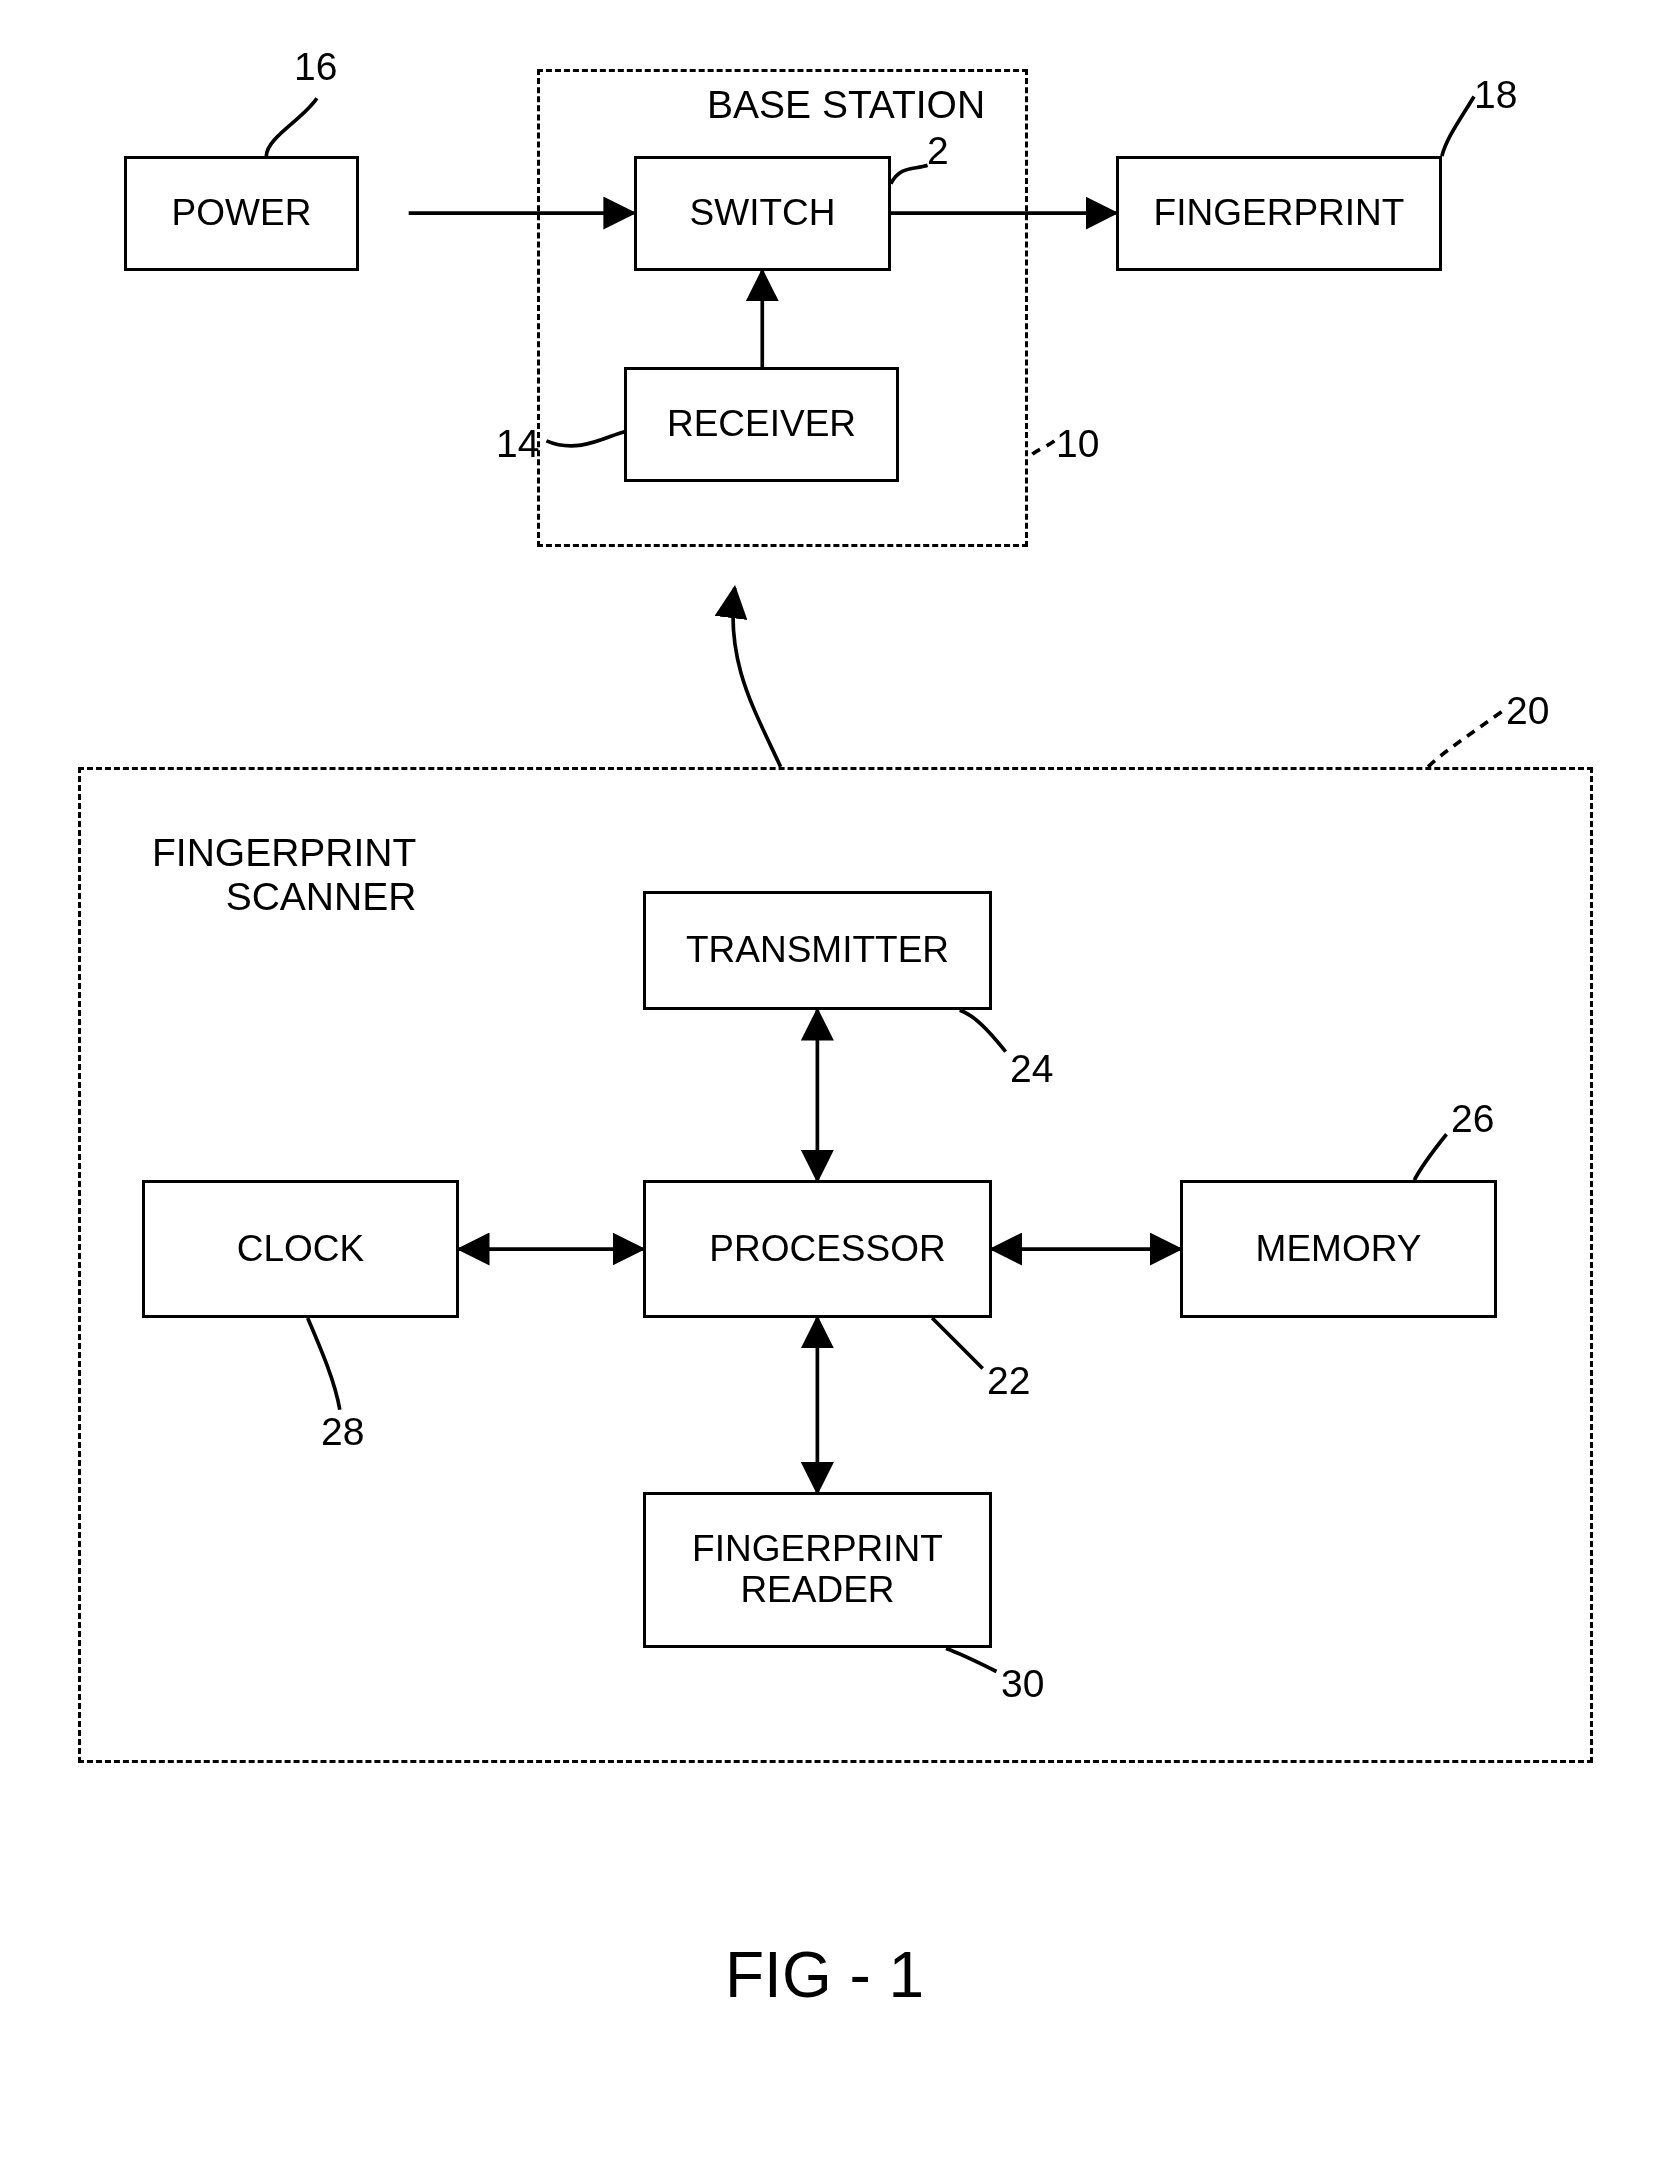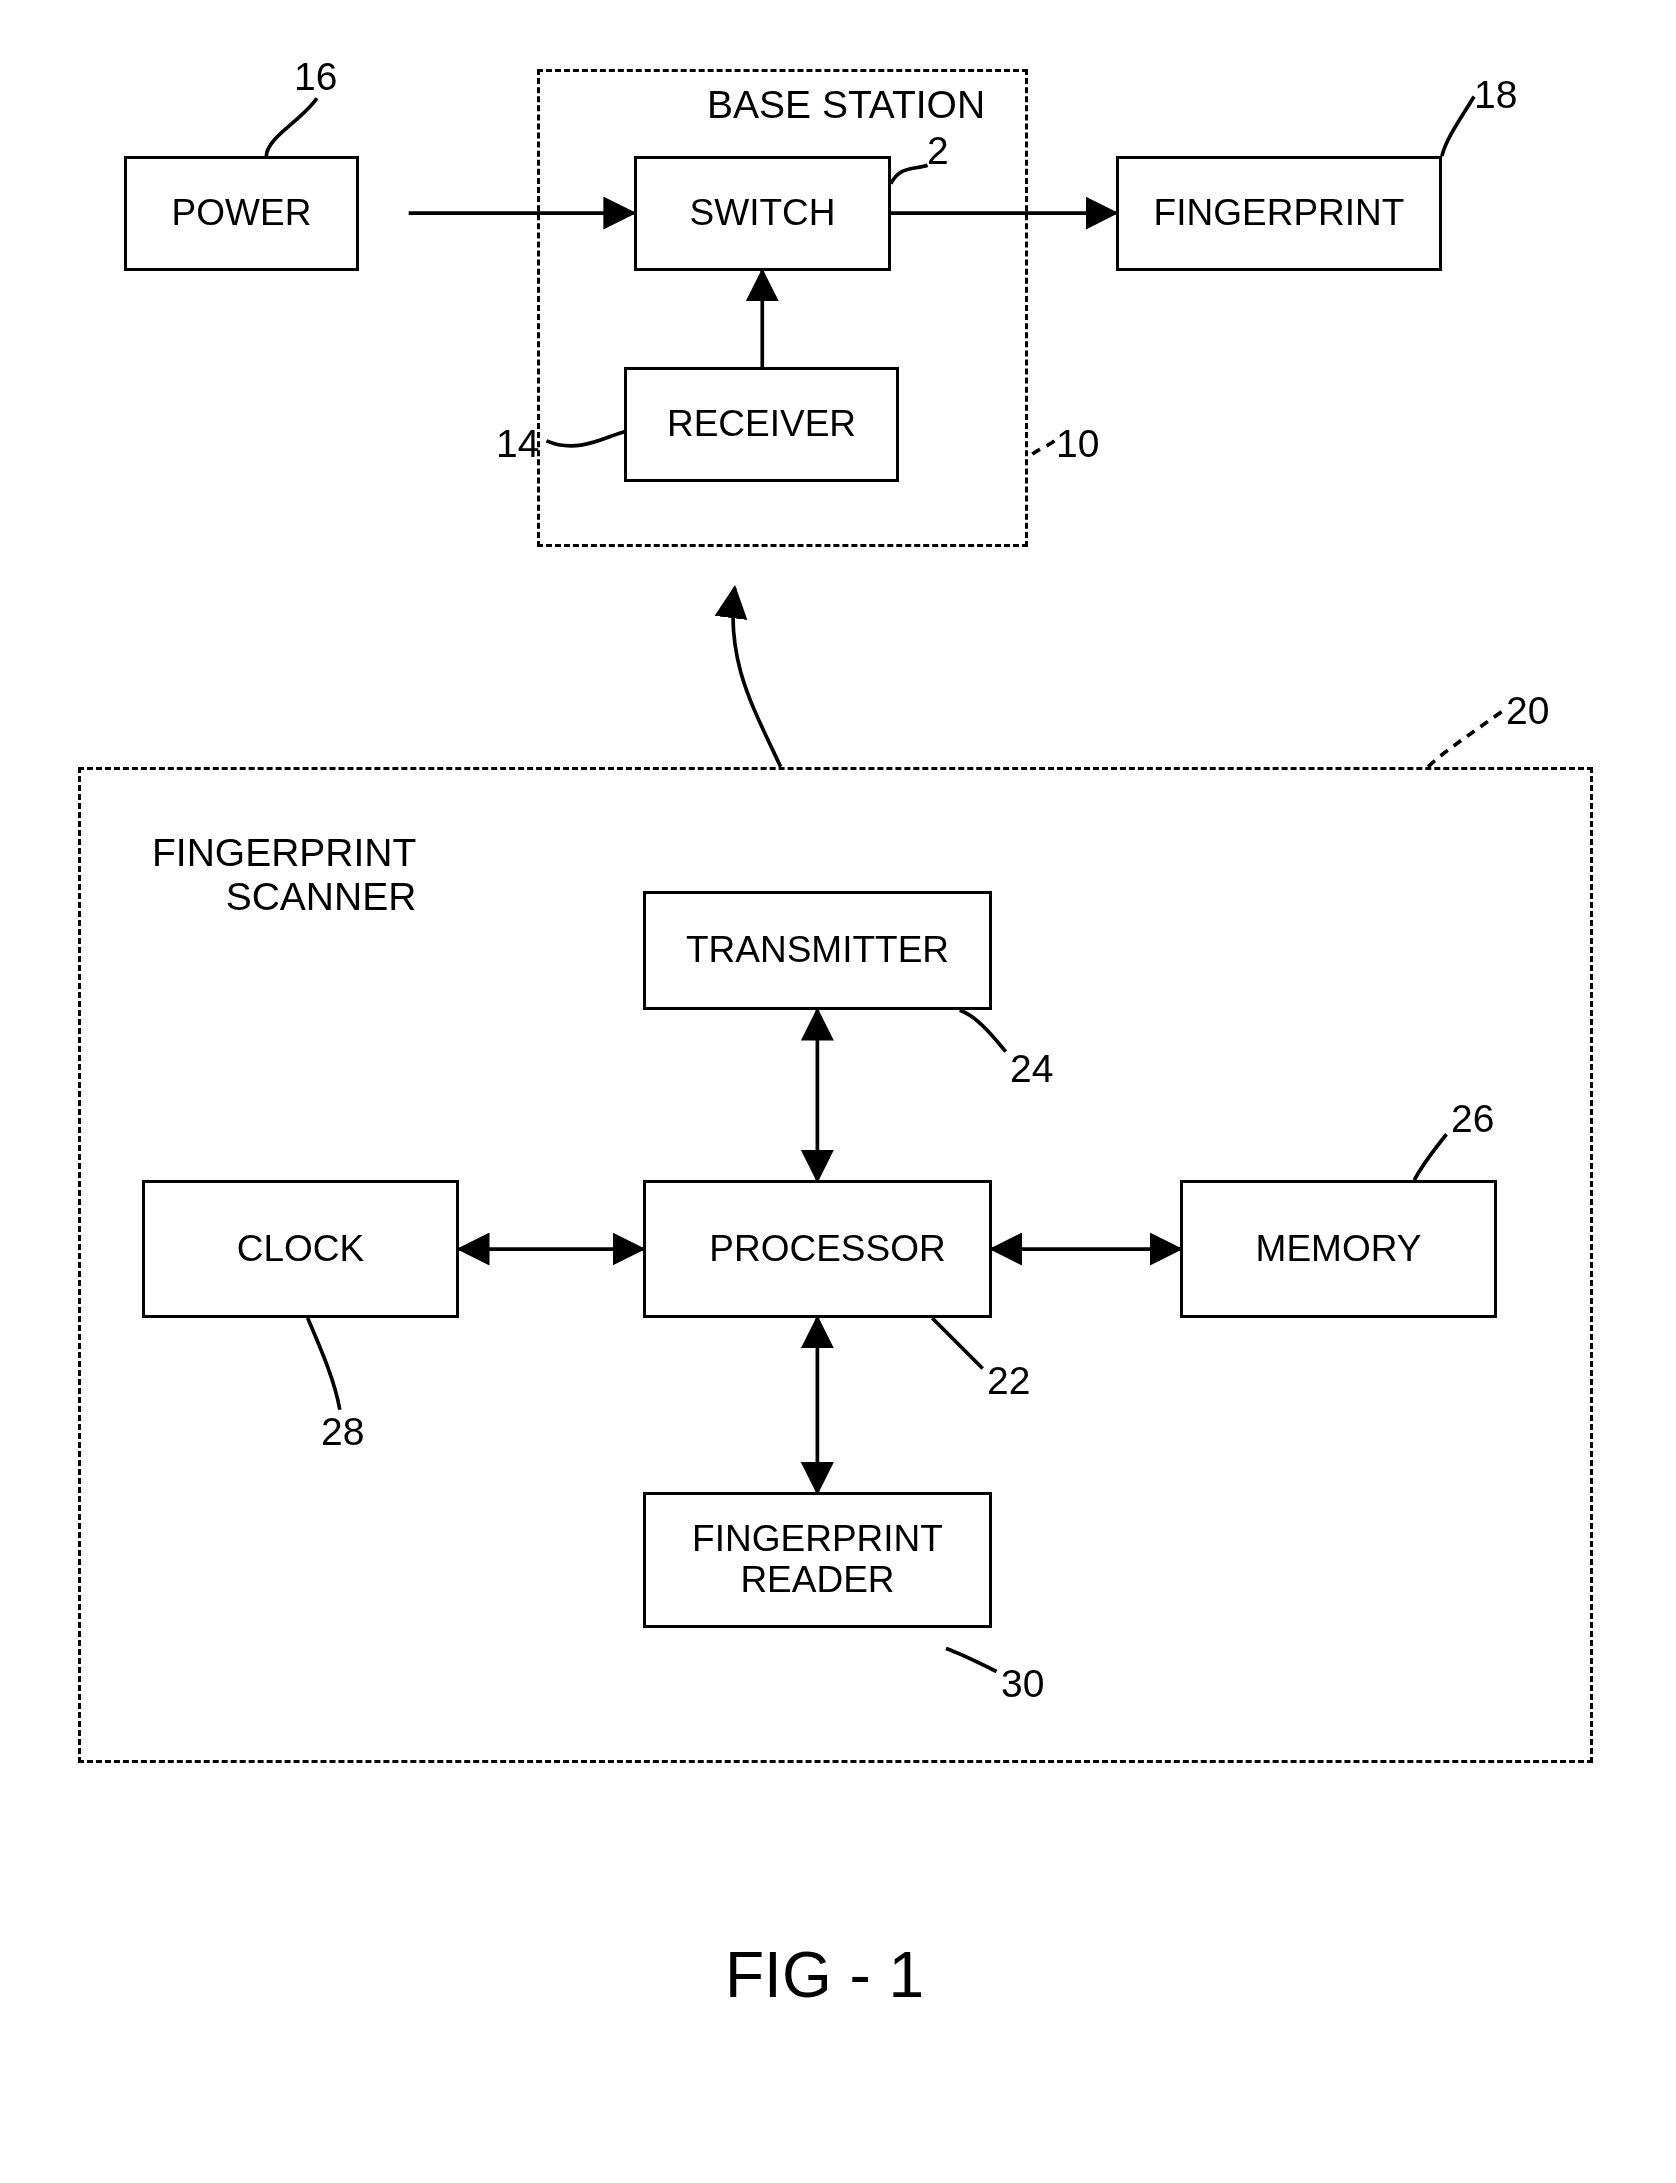--- a/index.html
+++ b/index.html
@@ -89,26 +89,26 @@
   </div>
 
   <div class="box" style="left:643px; top:1180px; width:349px; height:138px;padding-left:20px;">
     <span>PROCESSOR</span>
   </div>
 
   <div class="box" style="left:1180px; top:1180px; width:317px; height:138px;">
     <span>MEMORY</span>
   </div>
 
-  <div class="box" style="left:643px; top:1492px; width:349px; height:136px;">
+  <div class="box" style="left:643px; top:1492px; width:349px; height:156px;">
     <span>FINGERPRINT
 READER</span>
   </div>
 
-  <div class="label" style="left:294px; top:55px;">16</div>
+  <div class="label" style="left:294px; top:45px;">16</div>
   <div class="label" style="left:927px; top:129px;">2</div>
   <div class="label" style="left:1474px; top:73px;">18</div>
   <div class="label" style="left:496px; top:422px;">14</div>
   <div class="label" style="left:1056px; top:422px;">10</div>
   <div class="label" style="left:1506px; top:689px;">20</div>
   <div class="label" style="left:1010px; top:1047px;">24</div>
   <div class="label" style="left:1451px; top:1097px;text-align:center;">26</div>
   <div class="label" style="left:987px; top:1359px;">22</div>
   <div class="label" style="left:321px; top:1410px;">28</div>
   <div class="label" style="left:1001px; top:1662px;">30</div>

